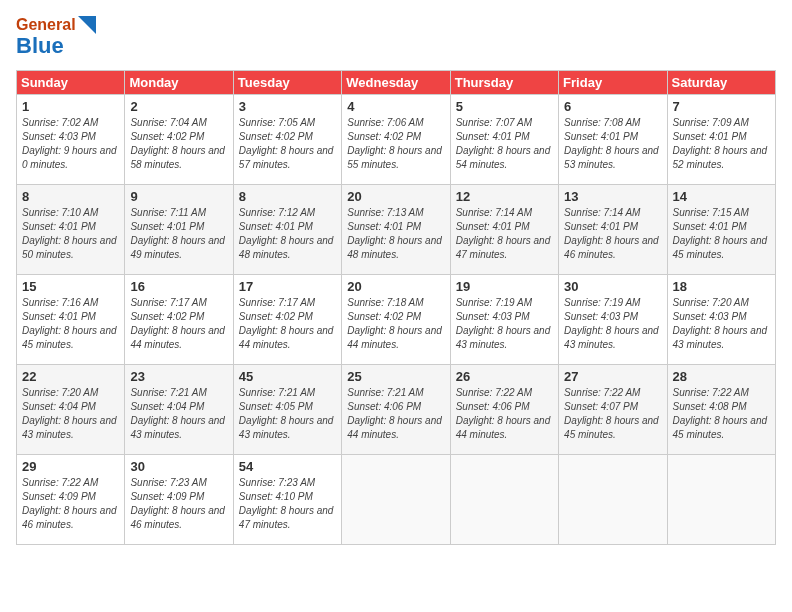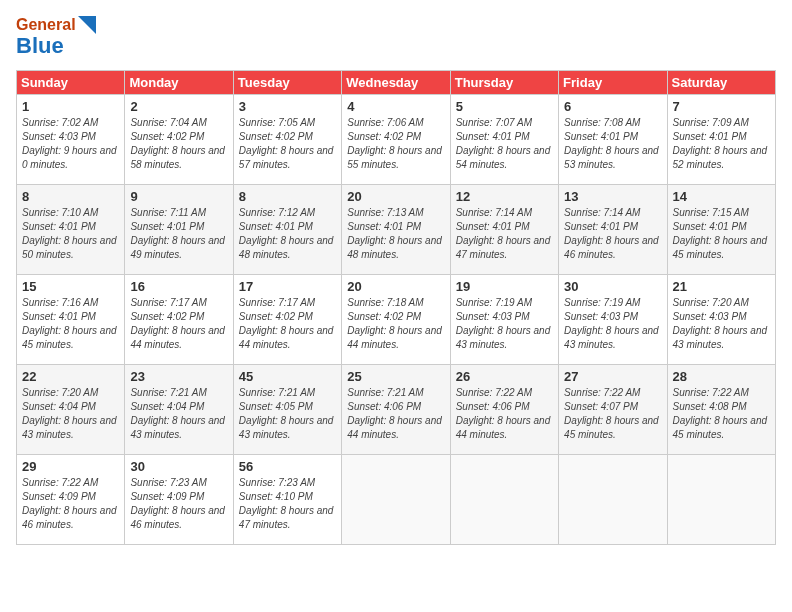--- a/index.html
+++ b/index.html
@@ -188,21 +188,21 @@
         </td>
         <td>
           <span class="day-number">19</span>
           <div class="day-info">Sunrise: 7:19 AM<br>Sunset: 4:03 PM<br>Daylight: 8 hours and 43 minutes.</div>
         </td>
         <td>
           <span class="day-number">30</span>
           <div class="day-info">Sunrise: 7:19 AM<br>Sunset: 4:03 PM<br>Daylight: 8 hours and 43 minutes.</div>
         </td>
         <td>
-          <span class="day-number">21</span>
+          <span class="day-number">18</span>
           <div class="day-info">Sunrise: 7:20 AM<br>Sunset: 4:03 PM<br>Daylight: 8 hours and 43 minutes.</div>
         </td>
       </tr>
       <tr>
         <td>
           <span class="day-number">22</span>
           <div class="day-info">Sunrise: 7:20 AM<br>Sunset: 4:04 PM<br>Daylight: 8 hours and 43 minutes.</div>
         </td>
         <td>
           <span class="day-number">23</span>
@@ -232,21 +232,21 @@
       <tr>
         <td>
           <span class="day-number">29</span>
           <div class="day-info">Sunrise: 7:22 AM<br>Sunset: 4:09 PM<br>Daylight: 8 hours and 46 minutes.</div>
         </td>
         <td>
           <span class="day-number">30</span>
           <div class="day-info">Sunrise: 7:23 AM<br>Sunset: 4:09 PM<br>Daylight: 8 hours and 46 minutes.</div>
         </td>
         <td>
-          <span class="day-number">56</span>
+          <span class="day-number">54</span>
           <div class="day-info">Sunrise: 7:23 AM<br>Sunset: 4:10 PM<br>Daylight: 8 hours and 47 minutes.</div>
         </td>
         <td class="empty-cell"></td>
         <td class="empty-cell"></td>
         <td class="empty-cell"></td>
         <td class="empty-cell"></td>
       </tr>
     </tbody>
 </table>
 

